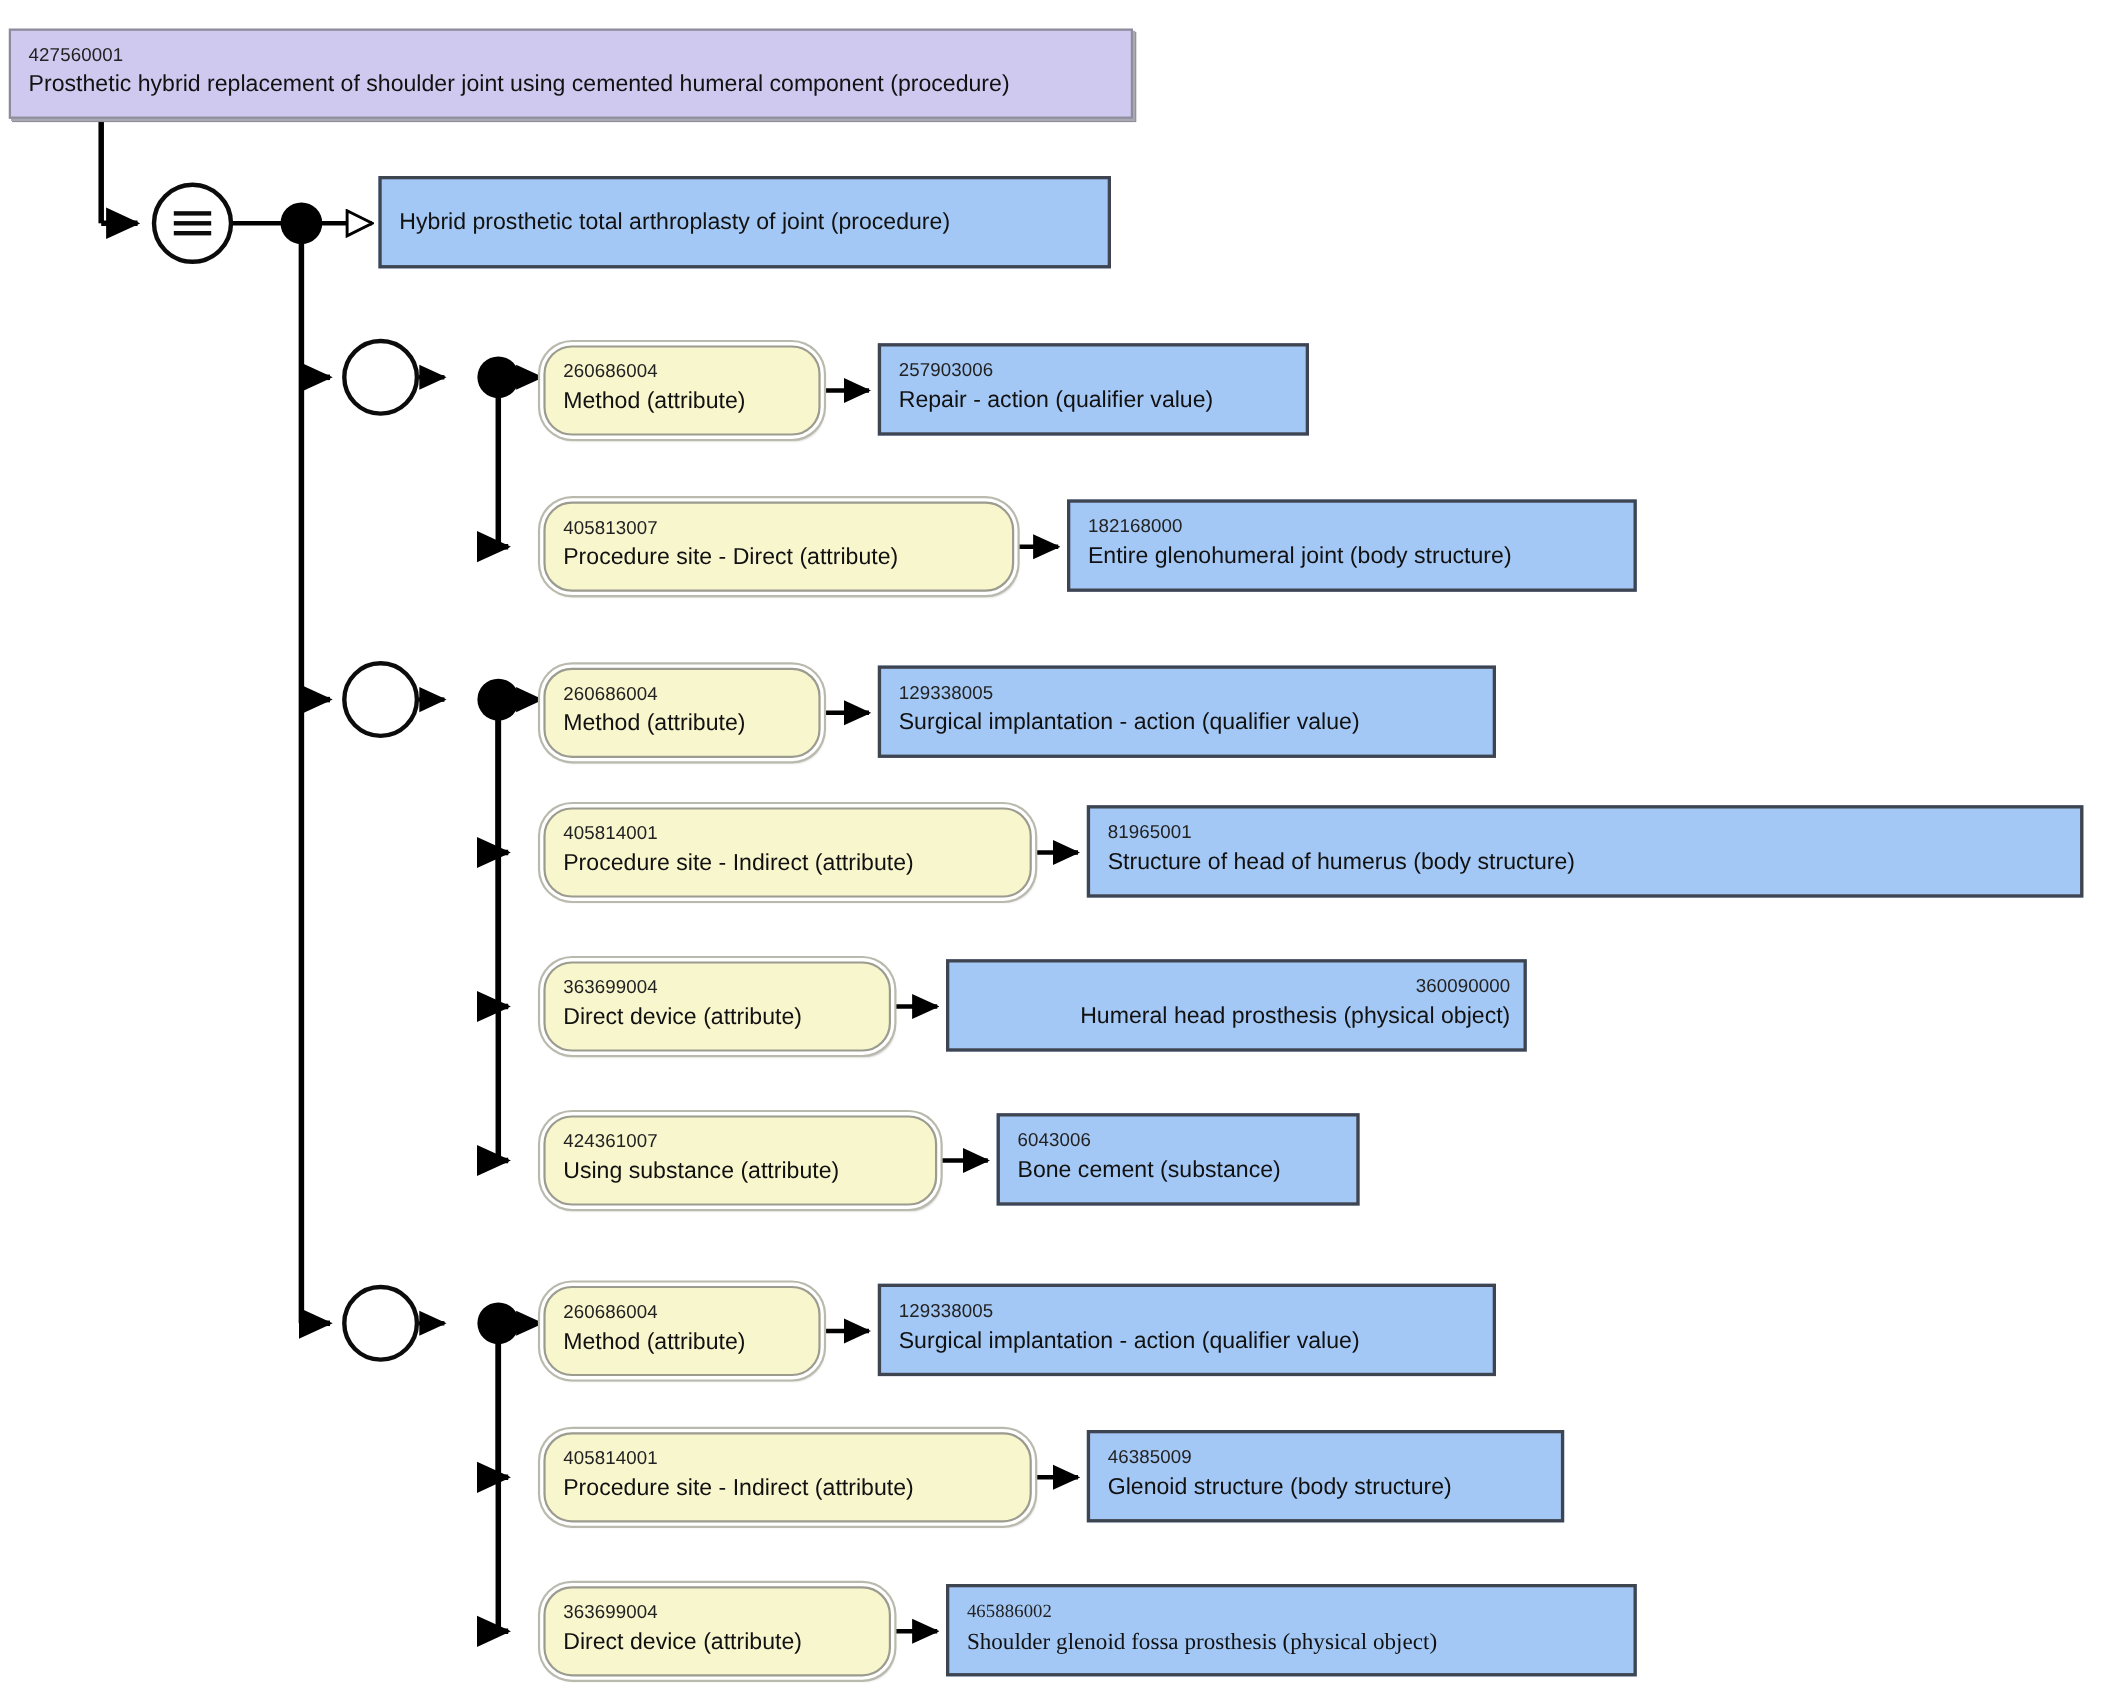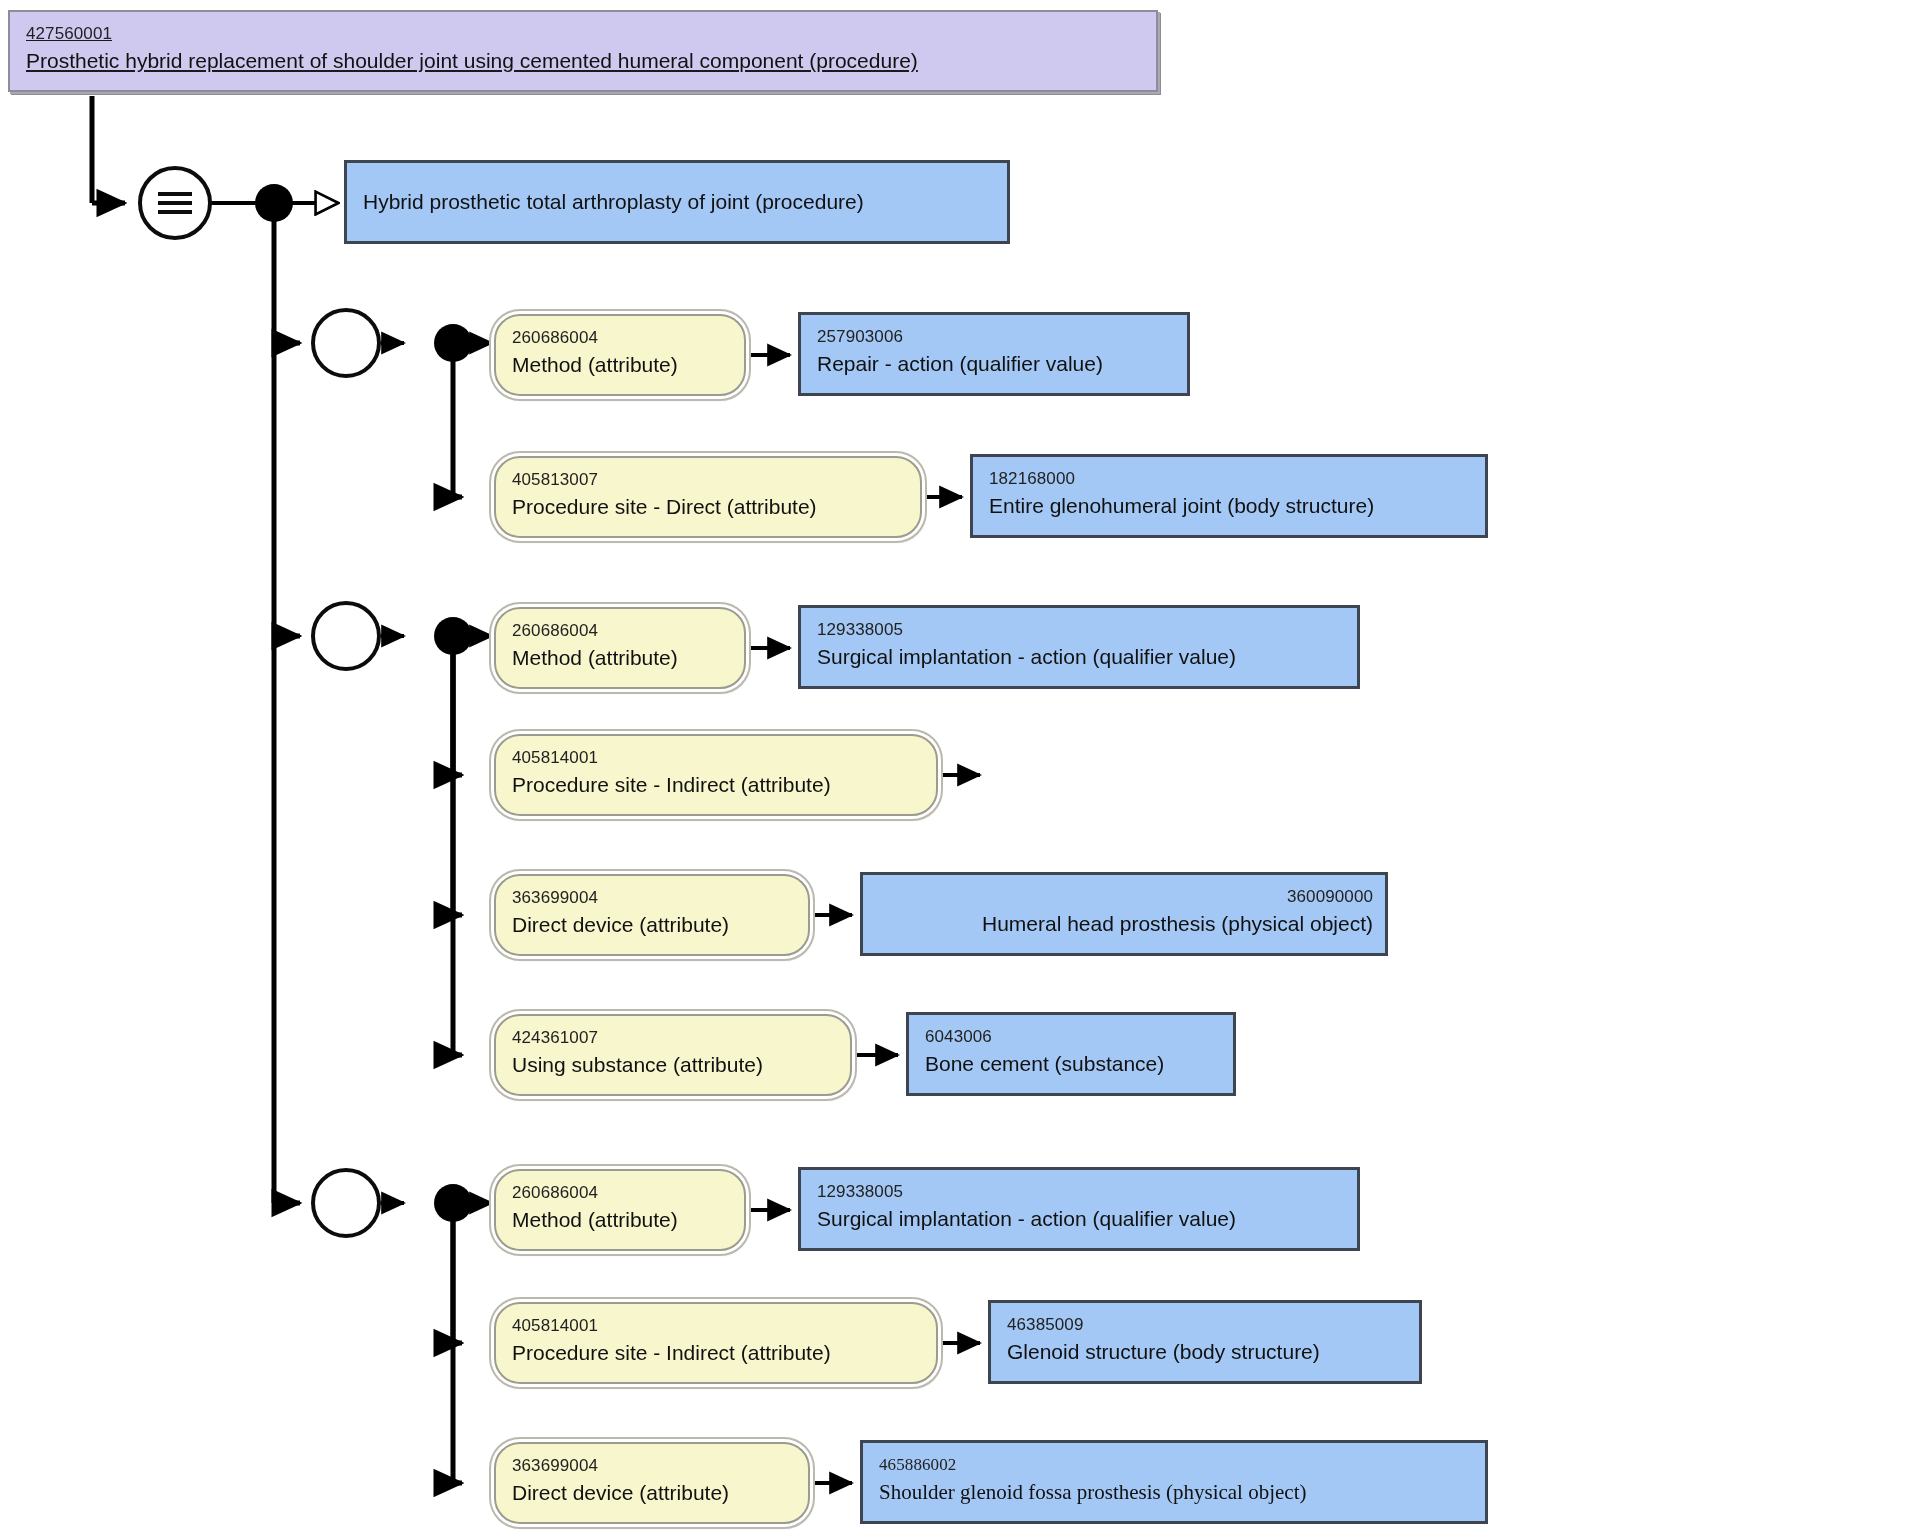--- a/index.html
+++ b/index.html
@@ -162,21 +162,21 @@
 
       <path d="M 472 1203 L 492 1203" stroke-width="4" marker-end="url(#solidArrow)"></path>
       <path d="M 453 1203 L 453 1343 L 462 1343" stroke-width="5" marker-end="url(#solidArrow)"></path>
       <path d="M 453 1203 L 453 1483 L 462 1483" stroke-width="5" marker-end="url(#solidArrow)"></path>
       <path d="M 742 1210 L 790 1210" stroke-width="4" marker-end="url(#solidArrow)"></path>
       <path d="M 934 1343 L 980 1343" stroke-width="4" marker-end="url(#solidArrow)"></path>
       <path d="M 806 1483 L 852 1483" stroke-width="4" marker-end="url(#solidArrow)"></path>
     </g>
   </svg>
 
-  <div class="node focus" style="left:8px; top:10px; width:1150px; height:82px;text-decoration:underline;">
+  <div class="node focus" style="left:8px; top:26px; width:1022px; height:82px;">
     <span class="sctid">427560001</span>
     <span class="term">Prosthetic hybrid replacement of shoulder joint using cemented humeral component (procedure)</span>
   </div>
 
   <div class="defstatus" style="left:138px; top:166px;">
     <i></i>
     <i></i>
     <i></i>
   </div>
 
@@ -216,20 +216,24 @@
   </div>
   <div class="node concept" style="left:798px; top:605px; width:562px; height:84px;">
     <span class="sctid">129338005</span>
     <span class="term">Surgical implantation - action (qualifier value)</span>
   </div>
 
   <div class="node attribute" style="left:494px; top:734px; width:444px; height:82px;">
     <span class="sctid">405814001</span>
     <span class="term">Procedure site - Indirect (attribute)</span>
   </div>
+  <div class="node concept" style="left:988px; top:732px; width:906px; height:84px;">
+    <span class="sctid">81965001</span>
+    <span class="term">Structure of head of humerus (body structure)</span>
+  </div>
 
   <div class="node attribute" style="left:494px; top:874px; width:316px; height:82px;">
     <span class="sctid">363699004</span>
     <span class="term">Direct device (attribute)</span>
   </div>
   <div class="node concept" style="left:860px; top:872px; width:528px; height:84px;text-align:right;">
     <span class="sctid">360090000</span>
     <span class="term">Humeral head prosthesis (physical object)</span>
   </div>
 

